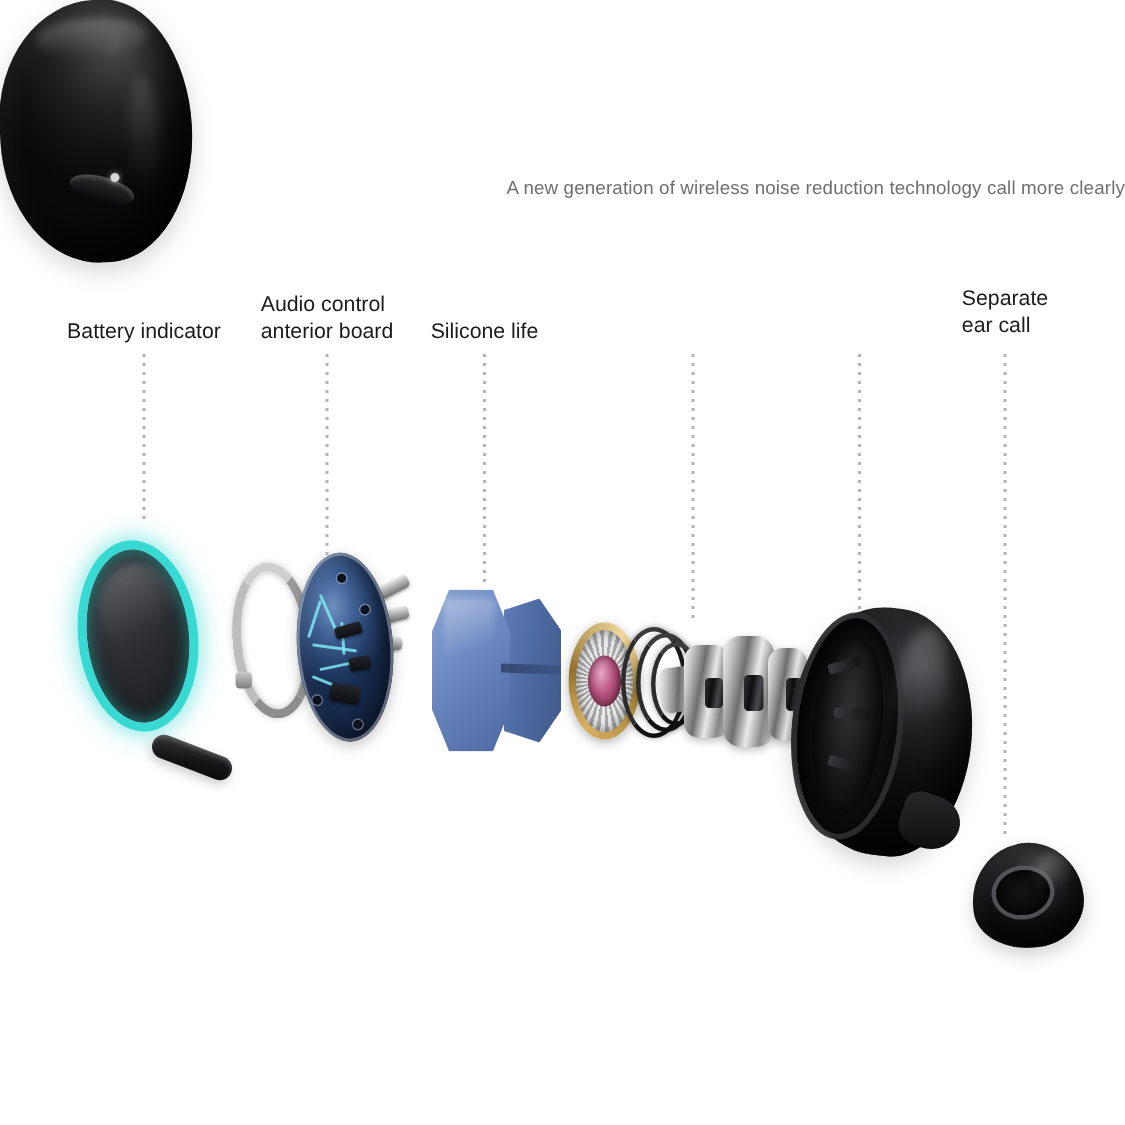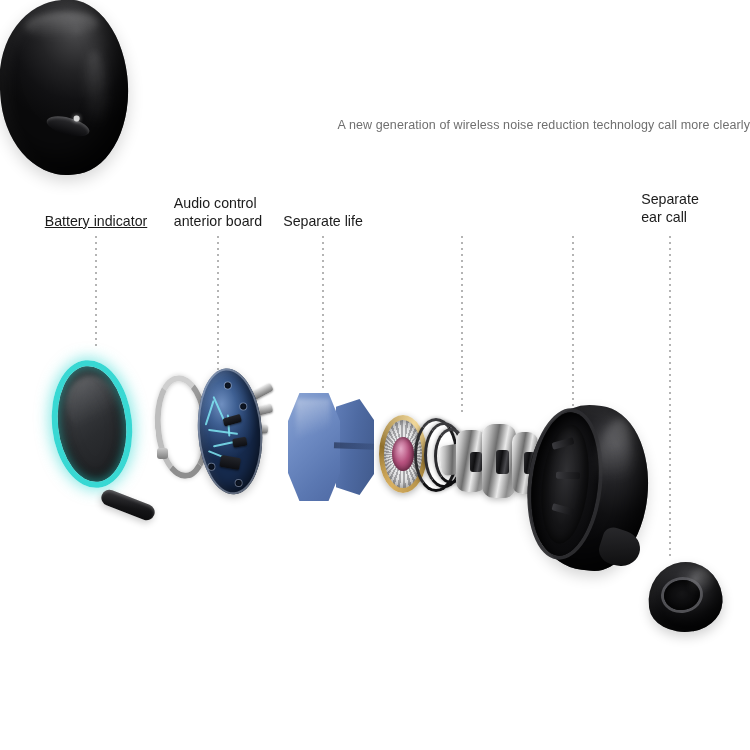--- a/index.html
+++ b/index.html
@@ -271,29 +271,29 @@
     filter:blur(3px);
   }
 </style>
 </head>
 <body>
 
 <div id="stage">
 
   <div class="subtitle">A new generation of wireless noise reduction technology call more clearly</div>
 
-  <div class="label" style="left:96px;top:212px;text-decoration:underline;">
+  <div class="label" style="left:96px;top:212px;">
     <span class="l1">Battery indicator</span>
   </div>
   <div class="label" style="left:218px;top:194px;">
     <span class="l1">Audio control</span>
     <span class="l2">anterior board</span>
   </div>
   <div class="label" style="left:323px;top:212px;">
-    <span class="l1">Separate life</span>
+    <span class="l1">Silicone life</span>
   </div>
   <div class="label" style="left:670px;top:190px;">
     <span class="l1">Separate</span>
     <span class="l2">ear call</span>
   </div>
 
   <div class="leader" style="left:95px;top:236px;height:112px;"></div>
   <div class="leader" style="left:217px;top:236px;height:136px;"></div>
   <div class="leader" style="left:322px;top:236px;height:152px;"></div>
   <div class="leader" style="left:461px;top:236px;height:180px;"></div>

